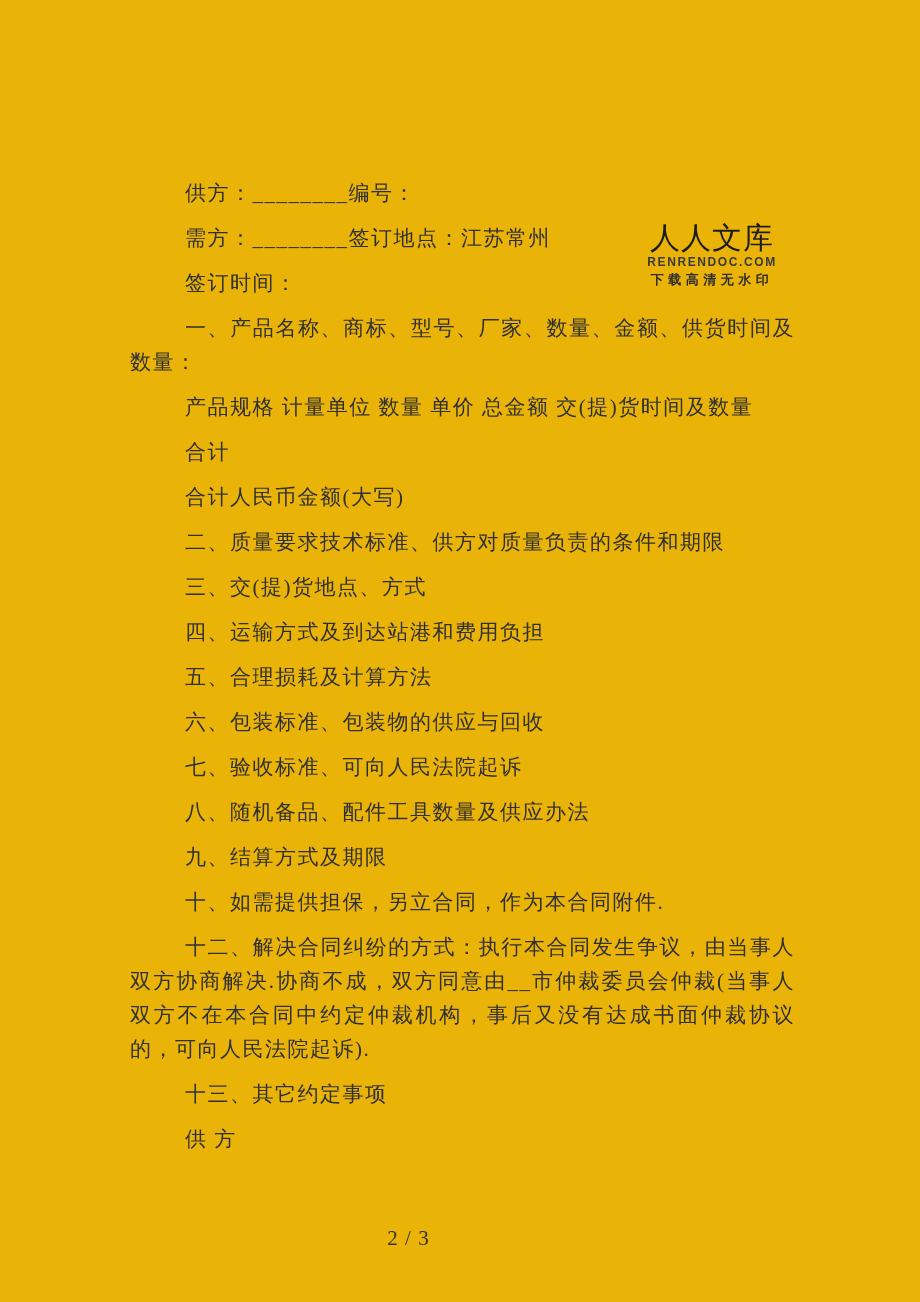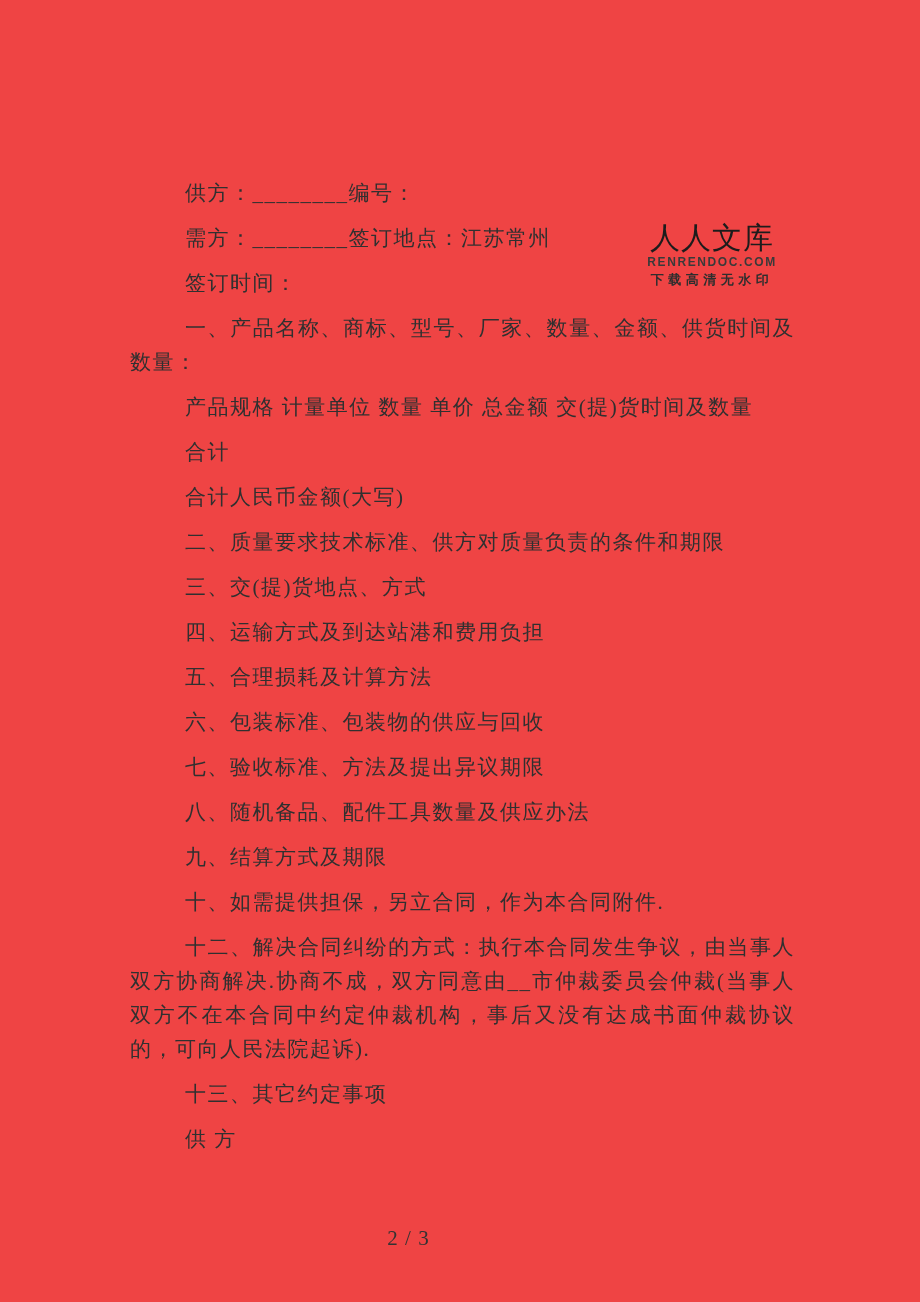--- a/index.html
+++ b/index.html
@@ -10,21 +10,21 @@
   body {
     width: 920px;
     height: 1302px;
     position: relative;
     overflow: hidden;
     font-family: "Liberation Serif", "DejaVu Serif", serif;
   }
   .doc-page {
     position: absolute;
     inset: 0;
-    background: #ef4444;
+    background: #eab308;
   }
   .doc-body {
     position: absolute;
     left: 130px;
     top: 176px;
     width: 665px;
     color: #303030;
     font-size: 21px;
     line-height: 34px;
     letter-spacing: 1.5px;
@@ -92,21 +92,21 @@
       <p class="para">签订时间：</p>
       <p class="para">一、产品名称、商标、型号、厂家、数量、金额、供货时间及数量：</p>
       <p class="para">产品规格 计量单位 数量 单价 总金额 交(提)货时间及数量</p>
       <p class="para">合计</p>
       <p class="para">合计人民币金额(大写)</p>
       <p class="para">二、质量要求技术标准、供方对质量负责的条件和期限</p>
       <p class="para">三、交(提)货地点、方式</p>
       <p class="para">四、运输方式及到达站港和费用负担</p>
       <p class="para">五、合理损耗及计算方法</p>
       <p class="para">六、包装标准、包装物的供应与回收</p>
-      <p class="para">七、验收标准、方法及提出异议期限</p>
+      <p class="para">七、验收标准、可向人民法院起诉</p>
       <p class="para">八、随机备品、配件工具数量及供应办法</p>
       <p class="para">九、结算方式及期限</p>
       <p class="para">十、如需提供担保，另立合同，作为本合同附件.</p>
       <p class="para">十二、解决合同纠纷的方式：执行本合同发生争议，由当事人双方协商解决.协商不成，双方同意由__市仲裁委员会仲裁(当事人双方不在本合同中约定仲裁机构，事后又没有达成书面仲裁协议的，可向人民法院起诉).</p>
       <p class="para">十三、其它约定事项</p>
       <p class="para">供 方</p>
     </div>
 
   <div class="watermark">
     <div class="wm-title">人人文库</div>

